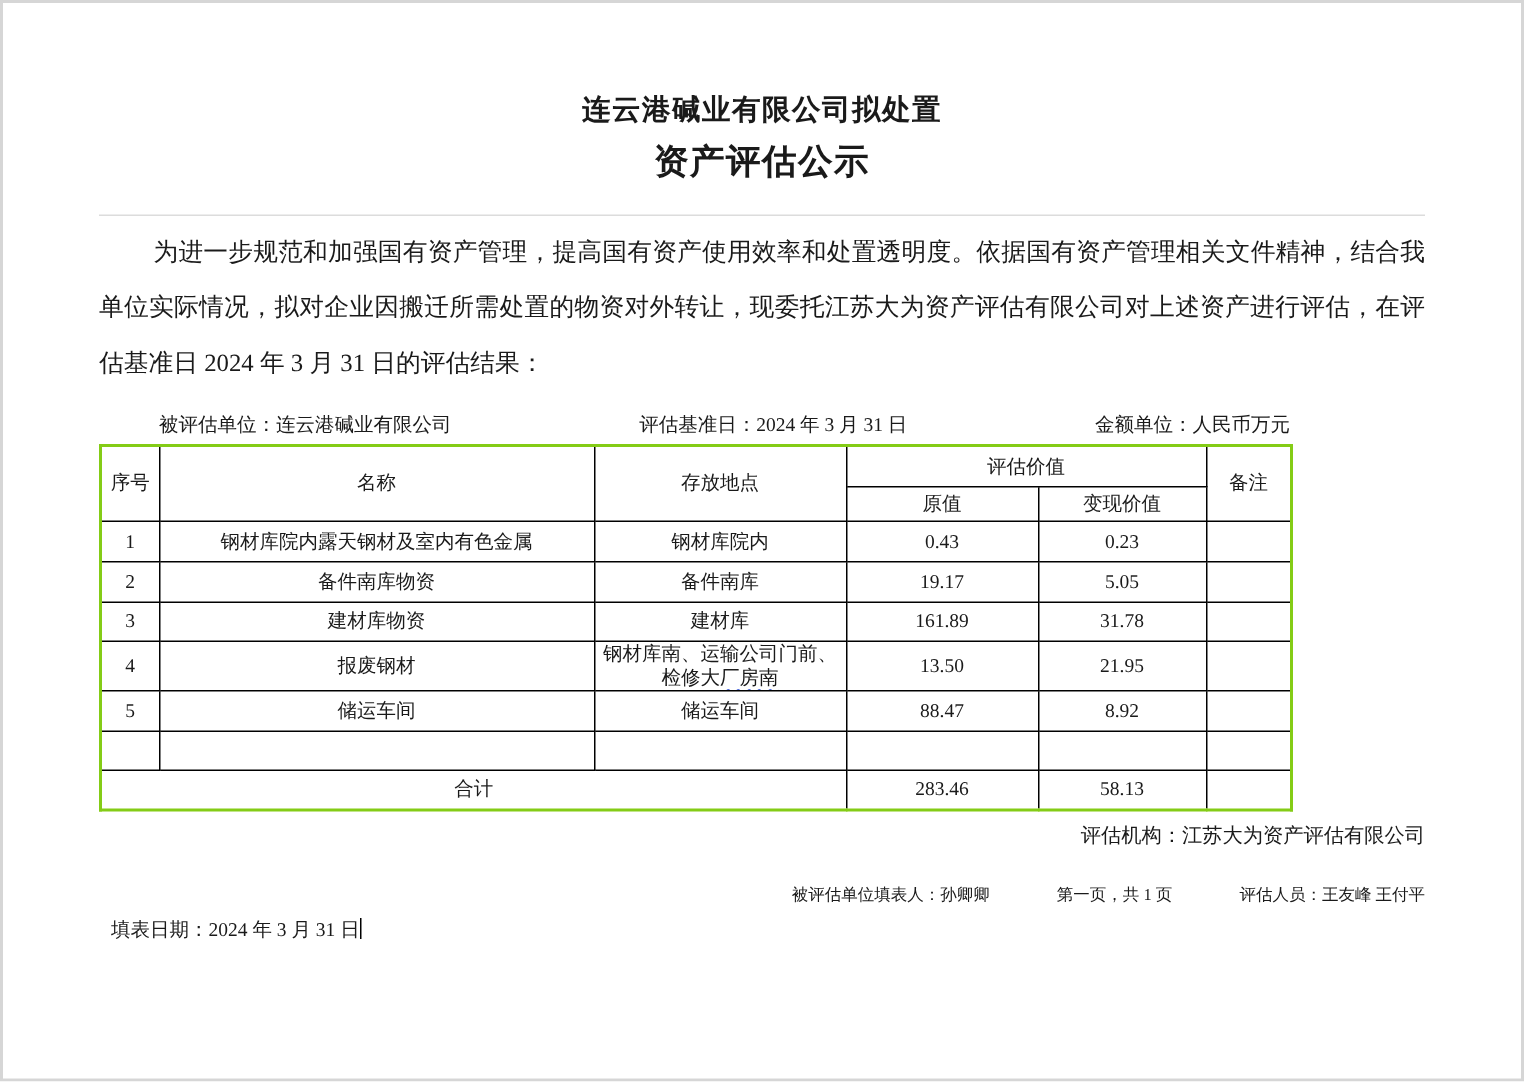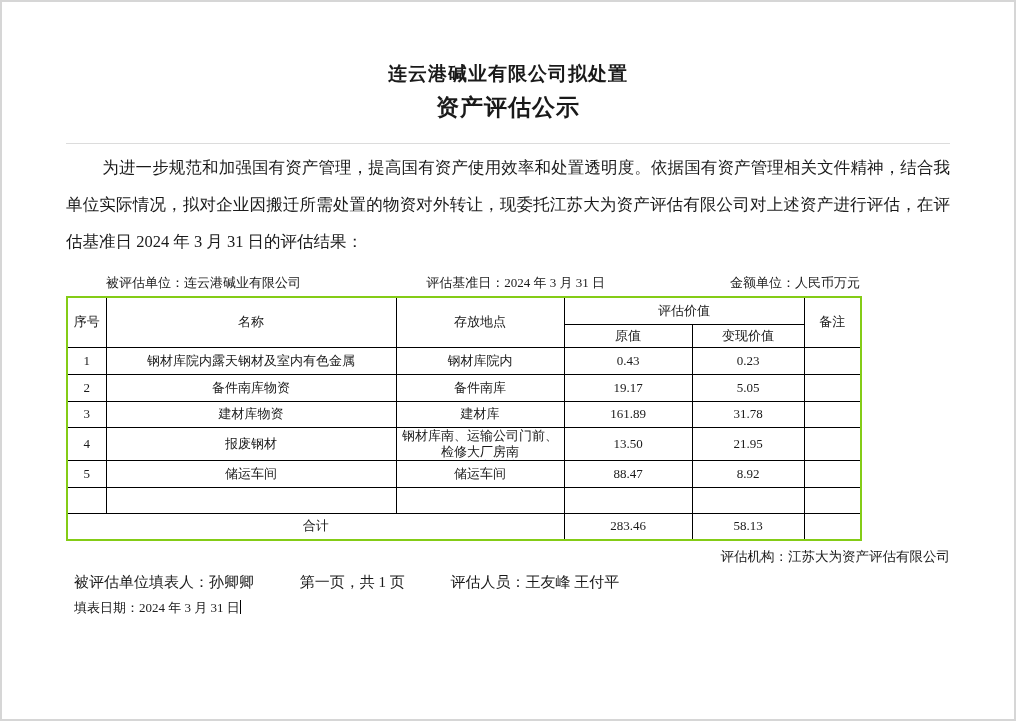--- a/index.html
+++ b/index.html
@@ -83,23 +83,24 @@
     text-underline-offset: 3px;
     text-decoration-skip-ink: none;
   }
   .footer-agency {
     margin-top: 7px;
     font-size: 13.5px;
     padding-left: 8px;
     text-align: right;
   }
   .footer-line2 {
-    margin-top: 7px;
-    font-size: 15px;
+    margin-top: 23px;
+    font-size: 11px;
     padding-left: 8px;
+    text-align: right;
   }
   .footer-line2 span.seg { margin-right: 42px; }
   .footer-line3 {
     margin-top: 7px;
     font-size: 13px;
     padding-left: 8px;
   }
   .cursor {
     display: inline-block;
     width: 1px; height: 14px;

